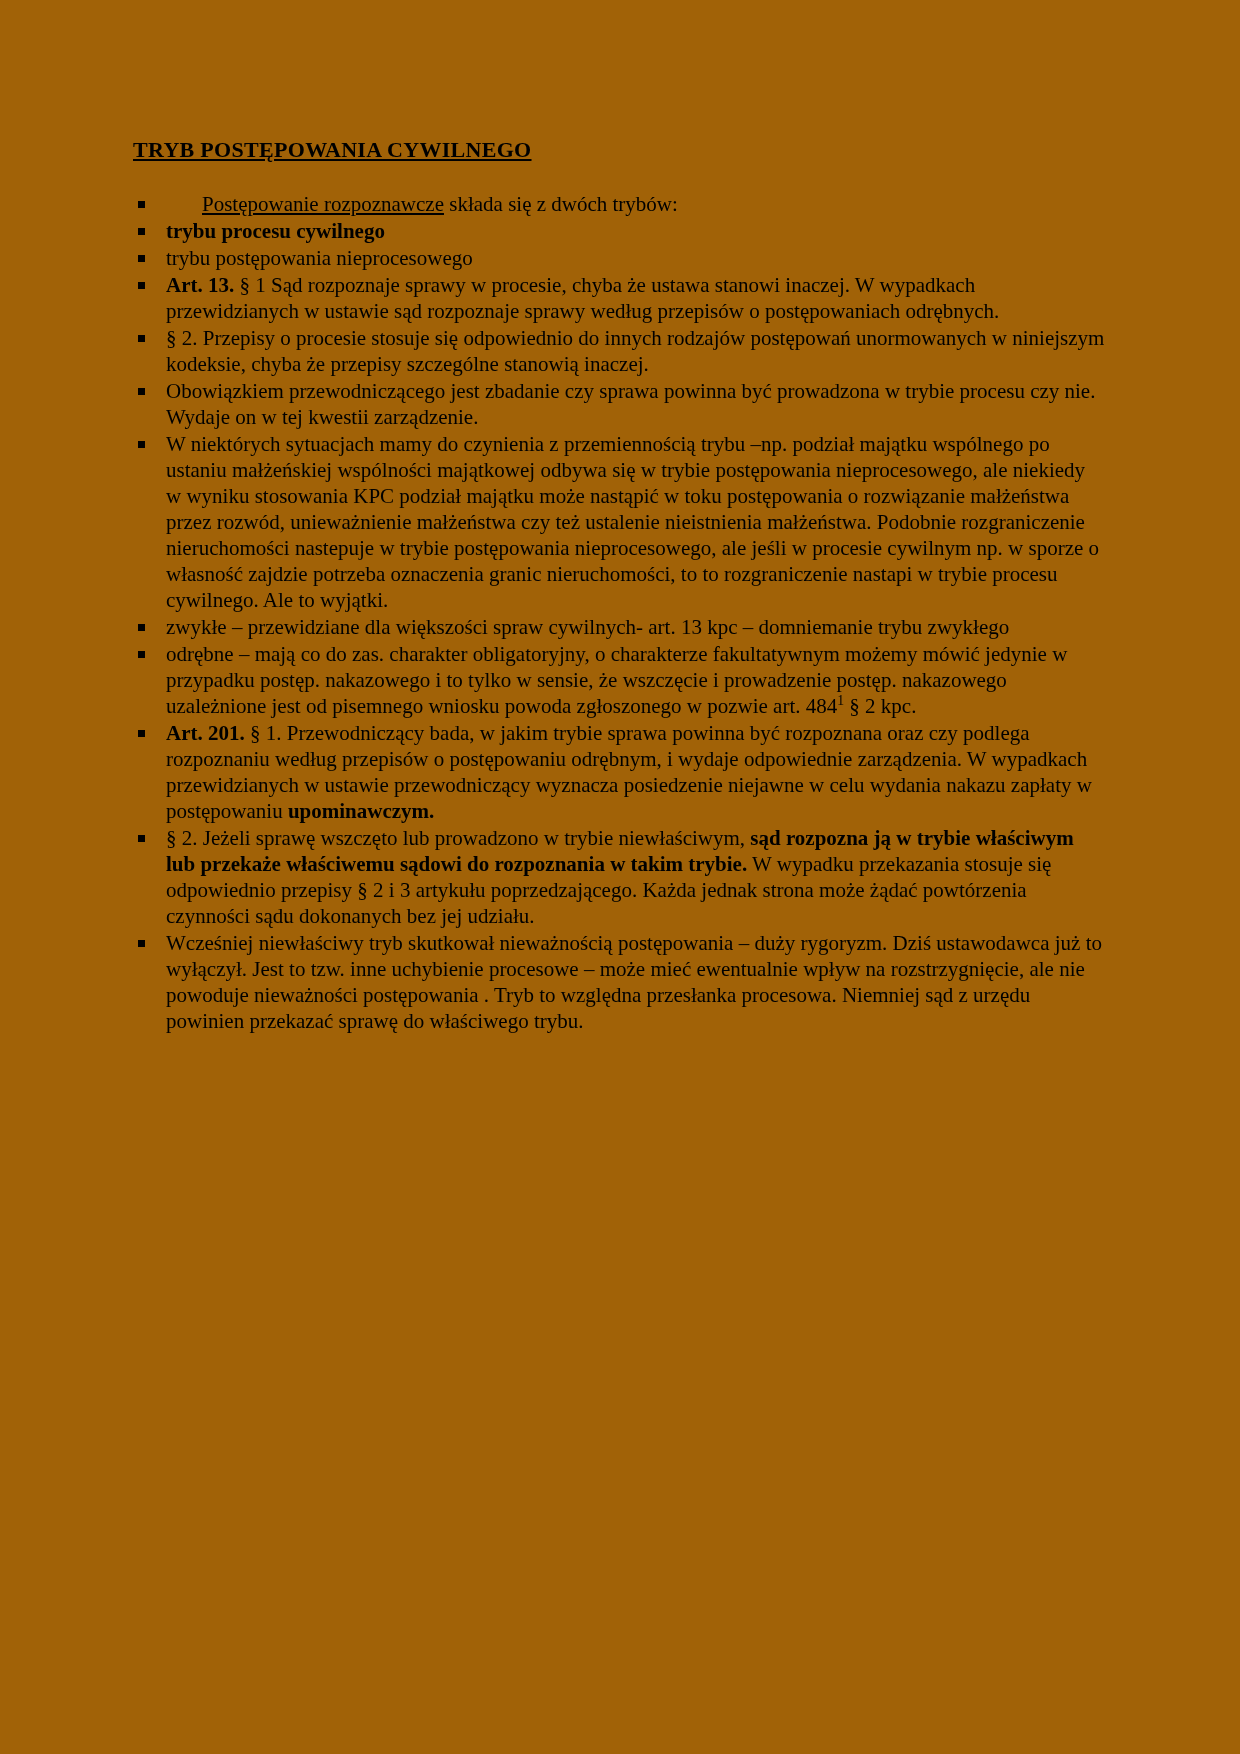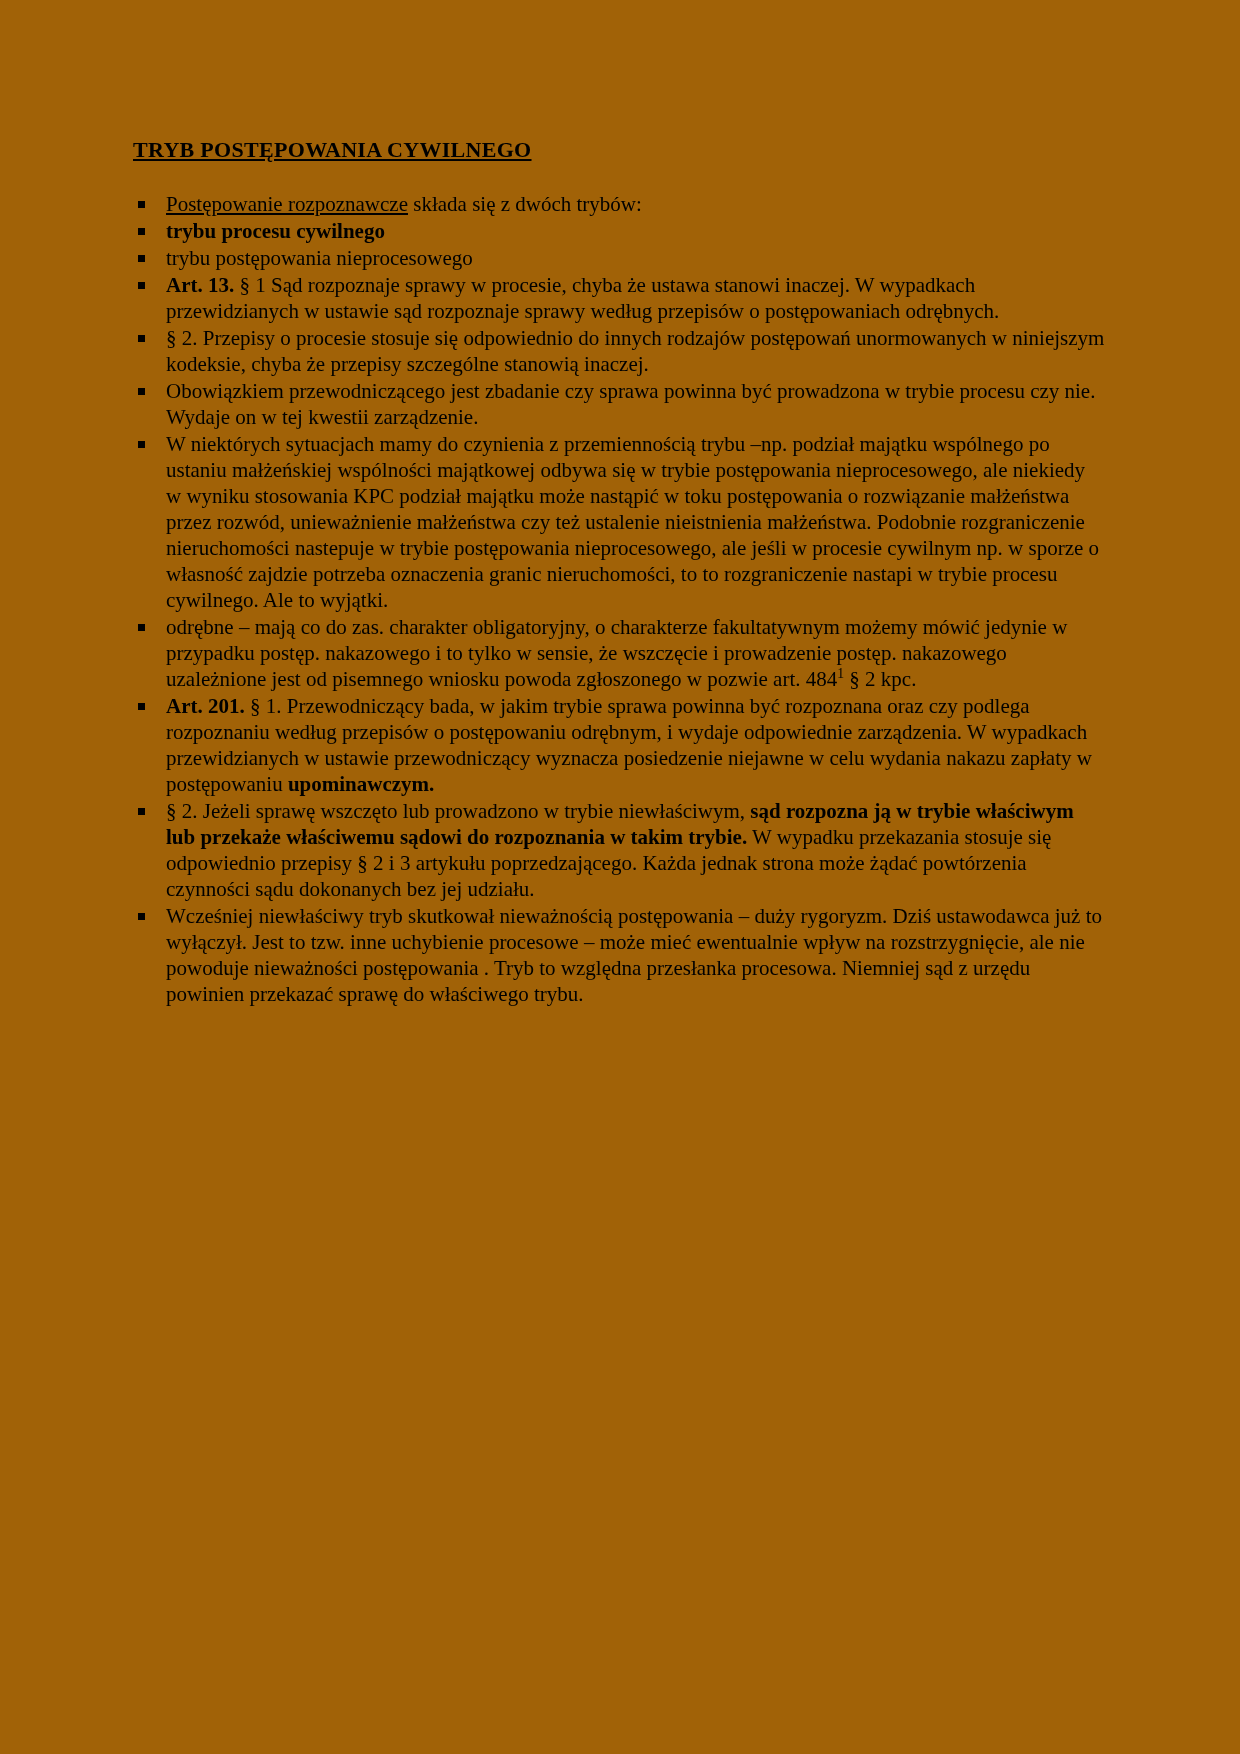--- a/index.html
+++ b/index.html
@@ -37,38 +37,39 @@
   .bullet-item::before {
     content: "";
     position: absolute;
     left: 5px;
     top: 10px;
     width: 7px;
     height: 7px;
     background: #000000;
   }
   .seg-bold { font-weight: bold; text-align: right; }
-  .seg-underline { text-decoration: underline; }
+  .seg-underline { text-decoration: underline; margin-left: 36px; }
   sup.seg-sup {
     font-size: 0.65em;
     vertical-align: super;
     line-height: 0;
   }
 </style>
 </head>
 <body>
 
 <div class="page">
   <h1 class="title">TRYB POSTĘPOWANIA CYWILNEGO</h1>
   <ul class="bullet-list" id="bullet-list">
       <li class="bullet-item"><span class="seg-underline">Postępowanie rozpoznawcze</span><span> składa się z dwóch trybów:</span></li>
       <li class="bullet-item"><span class="seg-bold">trybu procesu cywilnego</span></li>
       <li class="bullet-item"><span>trybu postępowania nieprocesowego</span></li>
       <li class="bullet-item"><span class="seg-bold">Art. 13.</span><span> § 1 Sąd rozpoznaje sprawy w procesie, chyba że ustawa stanowi inaczej. W wypadkach przewidzianych w ustawie sąd rozpoznaje sprawy według przepisów o postępowaniach odrębnych.</span></li>
       <li class="bullet-item"><span>§ 2. Przepisy o procesie stosuje się odpowiednio do innych rodzajów postępowań unormowanych w niniejszym kodeksie, chyba że przepisy szczególne stanowią inaczej.</span></li>
       <li class="bullet-item"><span>Obowiązkiem przewodniczącego jest zbadanie czy sprawa powinna być prowadzona w trybie procesu czy nie. Wydaje on w tej kwestii zarządzenie.</span></li>
       <li class="bullet-item"><span>W niektórych sytuacjach mamy do czynienia z przemiennością trybu –np.  podział majątku wspólnego po ustaniu małżeńskiej wspólności majątkowej odbywa się w trybie postępowania nieprocesowego, ale niekiedy w wyniku stosowania KPC podział majątku może nastąpić w toku postępowania o rozwiązanie małżeństwa przez rozwód, unieważnienie małżeństwa czy też ustalenie nieistnienia małżeństwa. Podobnie rozgraniczenie nieruchomości nastepuje w trybie postępowania nieprocesowego, ale jeśli w procesie cywilnym np. w sporze o własność zajdzie potrzeba oznaczenia granic nieruchomości, to to rozgraniczenie nastapi w trybie procesu cywilnego. Ale to wyjątki.</span></li>
+      <li class="bullet-item"><span>zwykłe – przewidziane dla większości spraw cywilnych- art. 13 kpc – domniemanie trybu zwykłego</span></li>
       <li class="bullet-item"><span>odrębne – mają co do zas. charakter obligatoryjny, o charakterze fakultatywnym możemy mówić jedynie w przypadku postęp. nakazowego i to tylko w sensie, że wszczęcie i prowadzenie postęp. nakazowego uzależnione jest od pisemnego wniosku powoda zgłoszonego w pozwie art. 484</span><sup class="seg-sup">1</sup><span> § 2 kpc.</span></li>
       <li class="bullet-item"><span class="seg-bold">Art. 201.</span><span> § 1. Przewodniczący bada, w jakim trybie sprawa powinna być rozpoznana oraz czy podlega rozpoznaniu według przepisów o postępowaniu odrębnym, i wydaje odpowiednie zarządzenia. W wypadkach przewidzianych w ustawie przewodniczący wyznacza posiedzenie niejawne w celu wydania nakazu zapłaty w postępowaniu </span><span class="seg-bold">upominawczym.</span></li>
       <li class="bullet-item"><span>§ 2. Jeżeli sprawę wszczęto lub prowadzono w trybie niewłaściwym, </span><span class="seg-bold">sąd rozpozna ją w trybie właściwym lub przekaże właściwemu sądowi do rozpoznania w takim trybie.</span><span> W wypadku przekazania stosuje się odpowiednio przepisy § 2 i 3 artykułu poprzedzającego. Każda jednak strona może żądać powtórzenia czynności sądu dokonanych bez jej udziału.</span></li>
       <li class="bullet-item"><span>Wcześniej niewłaściwy tryb skutkował nieważnością postępowania – duży rygoryzm. Dziś ustawodawca już to wyłączył.  Jest to tzw. inne uchybienie procesowe – może mieć ewentualnie wpływ na rozstrzygnięcie, ale nie powoduje nieważności postępowania . Tryb to względna przesłanka procesowa. Niemniej sąd z urzędu powinien przekazać sprawę do właściwego trybu.</span></li>
     </ul>
 </div>
 
 </body></html>

